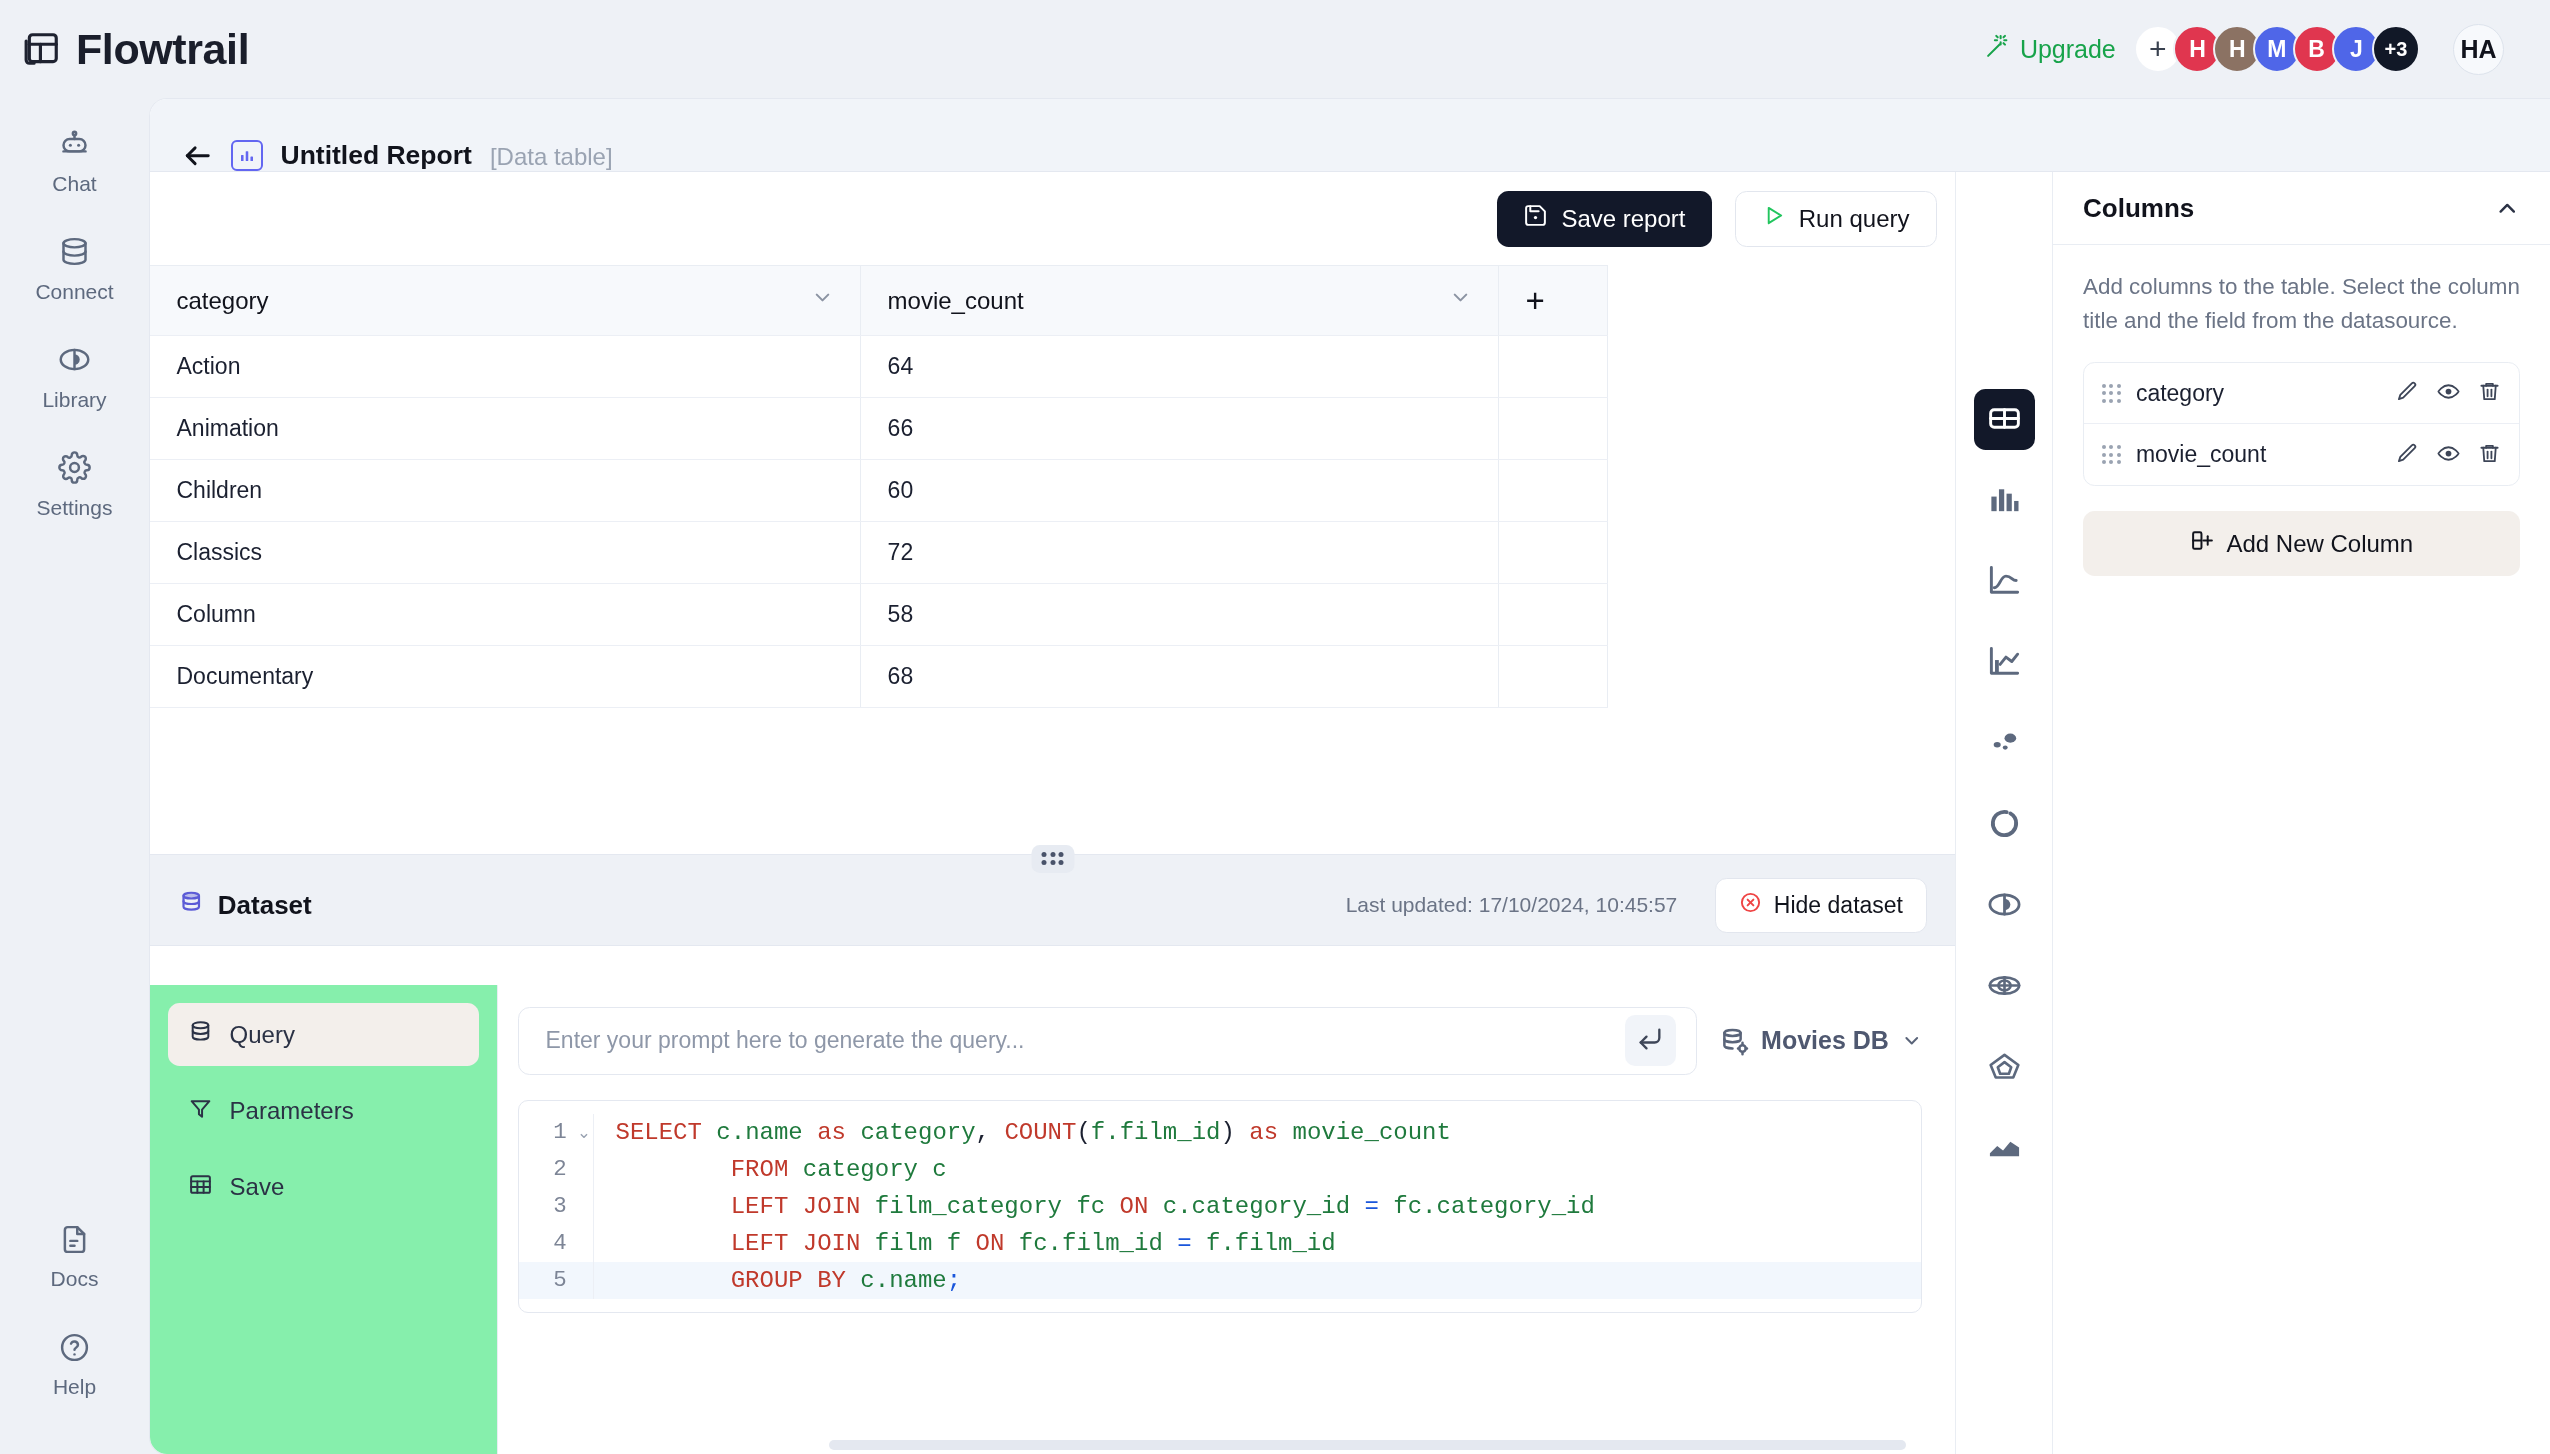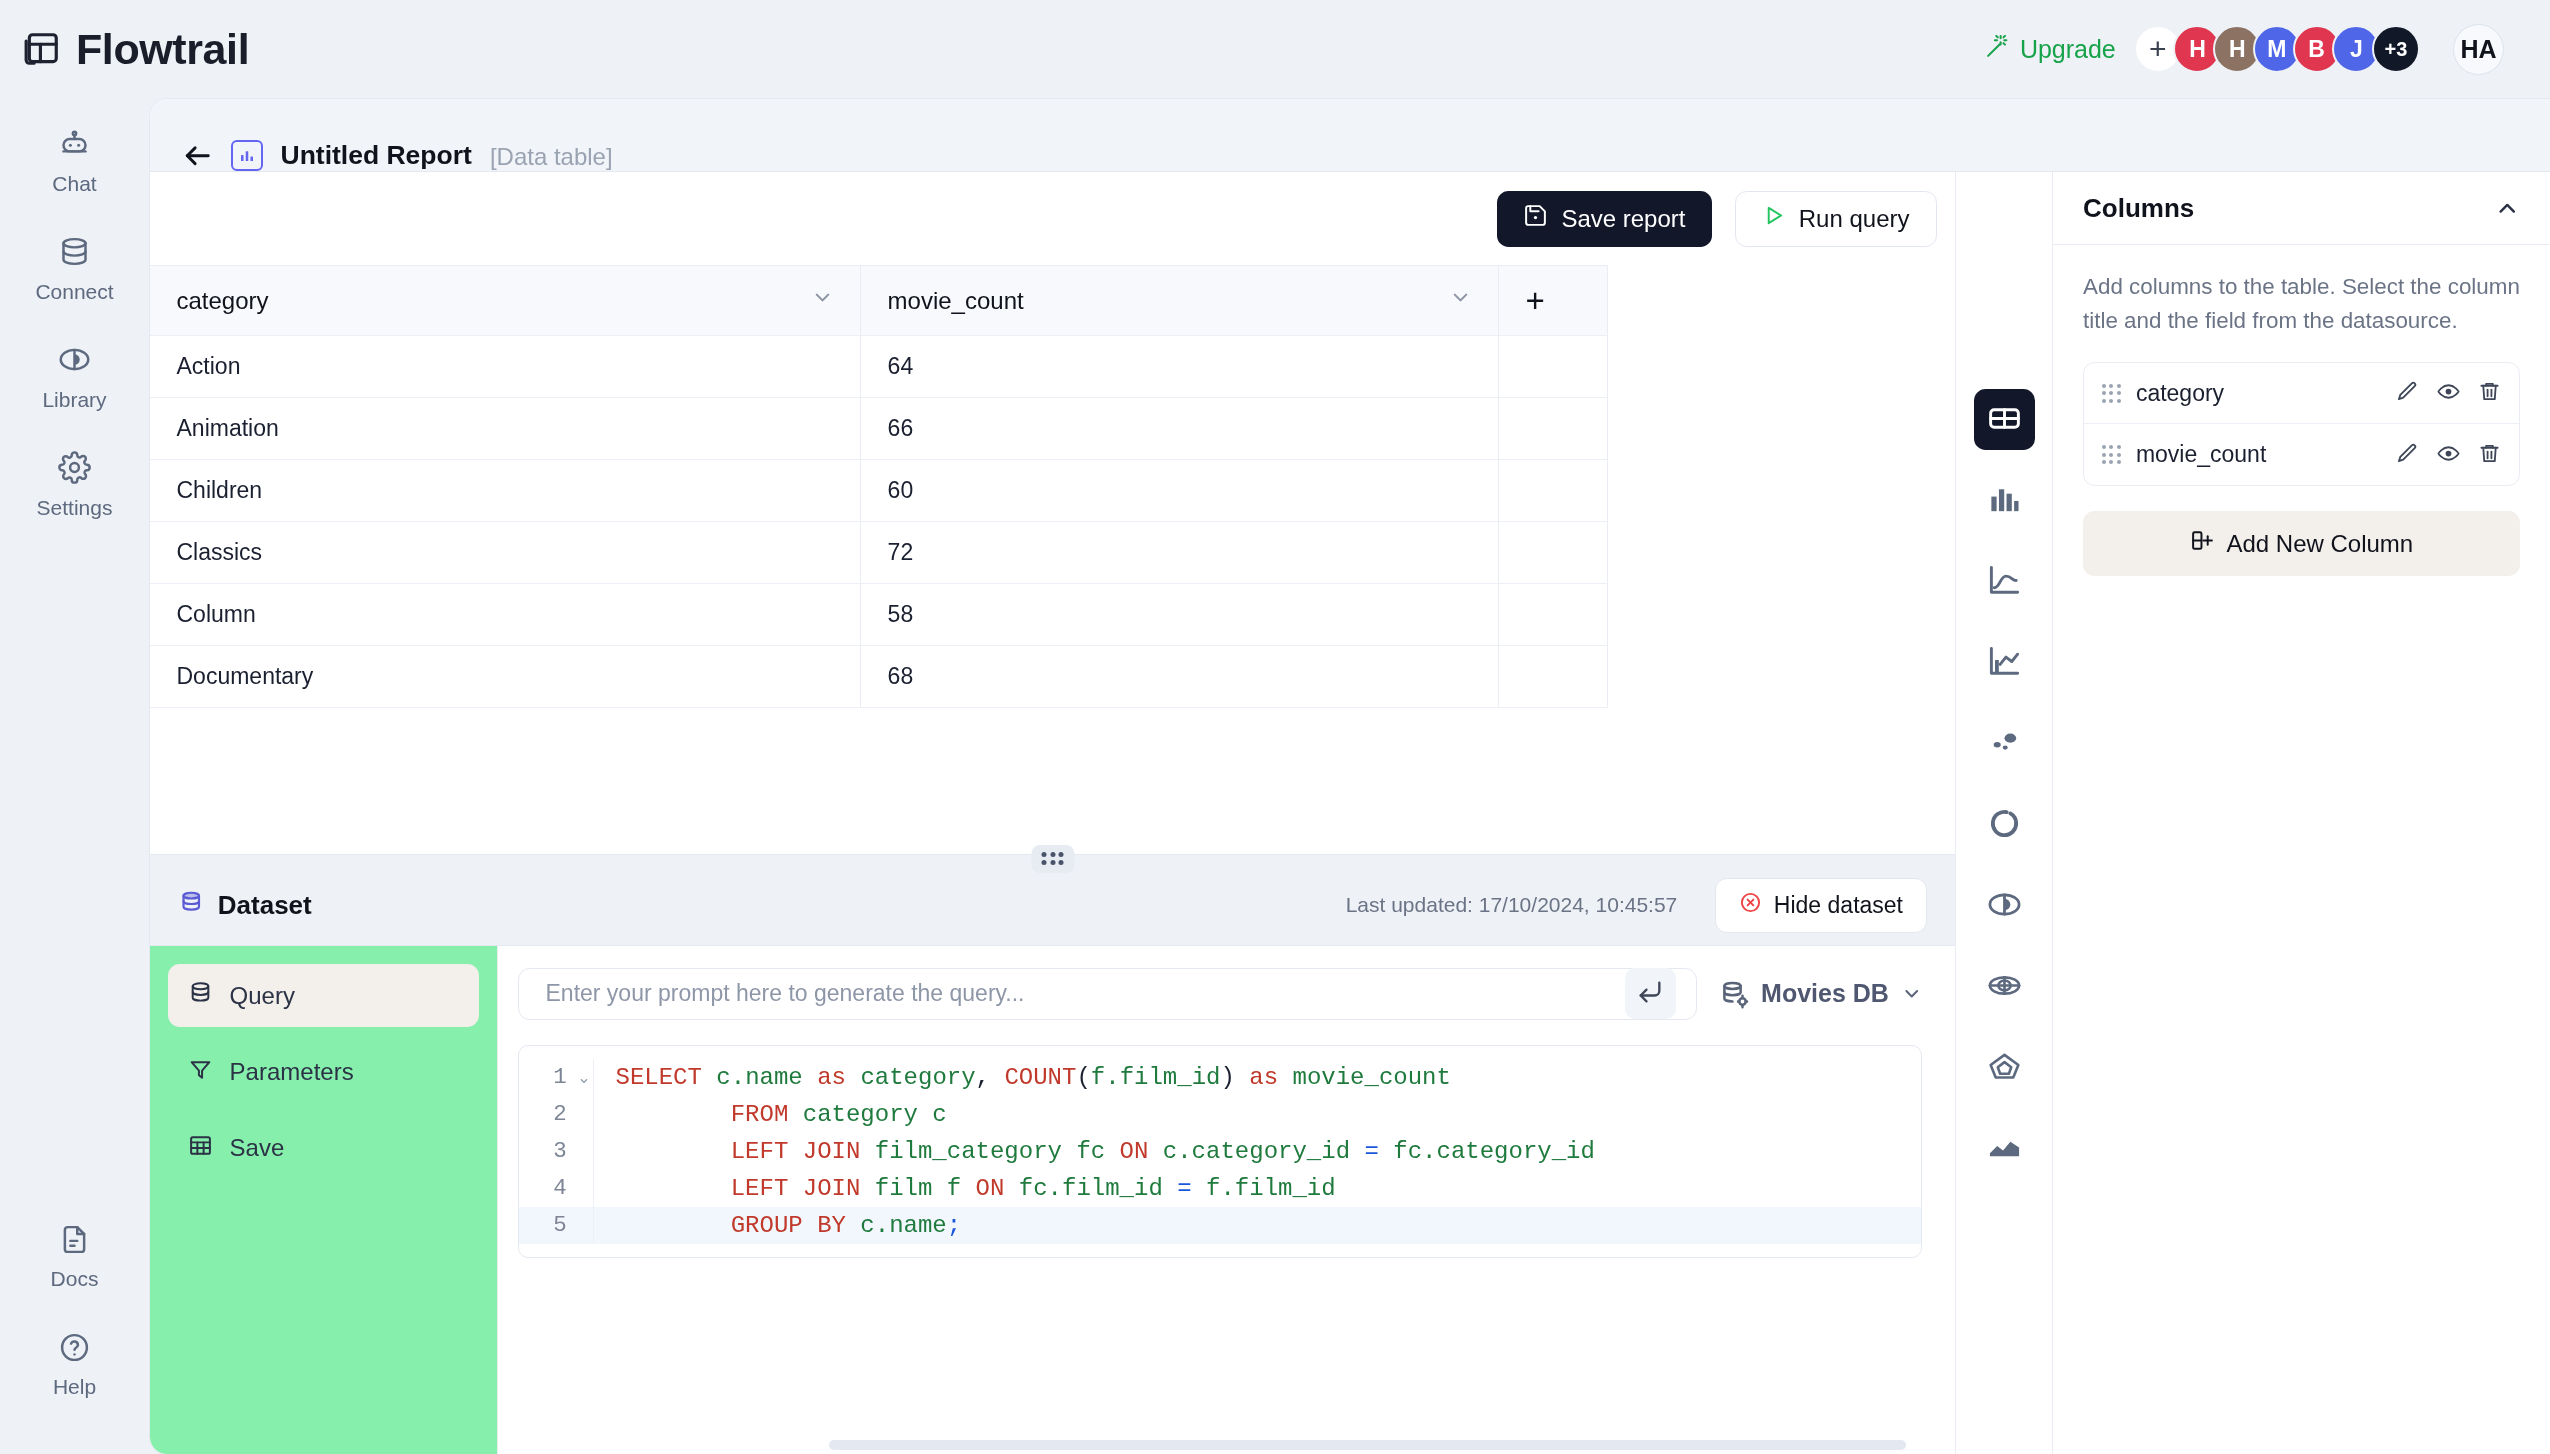--- a/index.html
+++ b/index.html
@@ -136,21 +136,21 @@
     position: absolute; left: 50%; top: -10px; transform: translateX(-50%);
     width: 43px; height: 28px; border-radius: 8.3px; background: #e7ebf2;
     display: flex; align-items: center; justify-content: center; cursor: row-resize;
   }
   .split .grip .dots {
     display: grid; grid-template-columns: repeat(3, 5px); grid-gap: 3.3px;
   }
   .split .grip .dots i { width: 5px; height: 5px; border-radius: 50%; background: #49536a; display: block; }
 
   
-  .dataset { flex: 0 0 auto; display: flex; flex-direction: column; background: #fff; min-height: 0; flex: 1; }
+  .dataset { flex: 0 0 auto; display: flex; flex-direction: column; background: #fff; min-height: 0; flex: 1; gap: 39px; }
   .dataset-head {
     height: 81px; flex: 0 0 81px; background: #eef1f6;
     display: flex; align-items: center; padding: 0 28px; gap: 15px;
     border-bottom: 0.8px solid #e4e8f0;
   }
   .dataset-title { display: flex; align-items: center; gap: 13.3px; font-size: 26px; font-weight: 700; color: #11131c; }
   .dataset-title svg { width: 26.5px; height: 26.5px; color: #5b5bd6; }
   .dataset-meta { margin-left: auto; font-size: 21px; color: #6b7486; }
   .hide-btn {
     margin-left: 23px; display: flex; align-items: center; gap: 11.6px;
@@ -169,21 +169,21 @@
     height: 63px; padding: 0 20px; border-radius: 11.6px;
     font-size: 24px; color: #2b3245; cursor: pointer; margin-bottom: 13.3px;
   }
   .ds-tab svg { width: 25px; height: 25px; color: #2b3245; }
   .ds-tab.active { background: #f3efeb; }
 
   .ds-main { flex: 1; min-width: 0; padding: 21.5px 33px 0 20px; display: flex; flex-direction: column; }
   .prompt-row { display: flex; align-items: center; gap: 23px; }
   .prompt-box {
     flex: 1; min-width: 0; position: relative;
-    height: 52px; border: 0.8px solid #e4e8f0; border-radius: 11.6px; background: #fff;
+    height: 68px; border: 0.8px solid #e4e8f0; border-radius: 11.6px; background: #fff;
     display: flex; align-items: center; padding: 0 20px 0 26.5px;
   }
   .prompt-input {
     flex: 1; border: none; outline: none; background: transparent;
     font-size: 23px; color: #1b2030; font-family: "Liberation Sans", sans-serif;
   }
   .prompt-input::placeholder { color: #8e97a8; }
   .enter-btn {
     width: 51px; height: 51px; border-radius: 10px; background: #f1f4f9;
     display: flex; align-items: center; justify-content: center; cursor: pointer;

